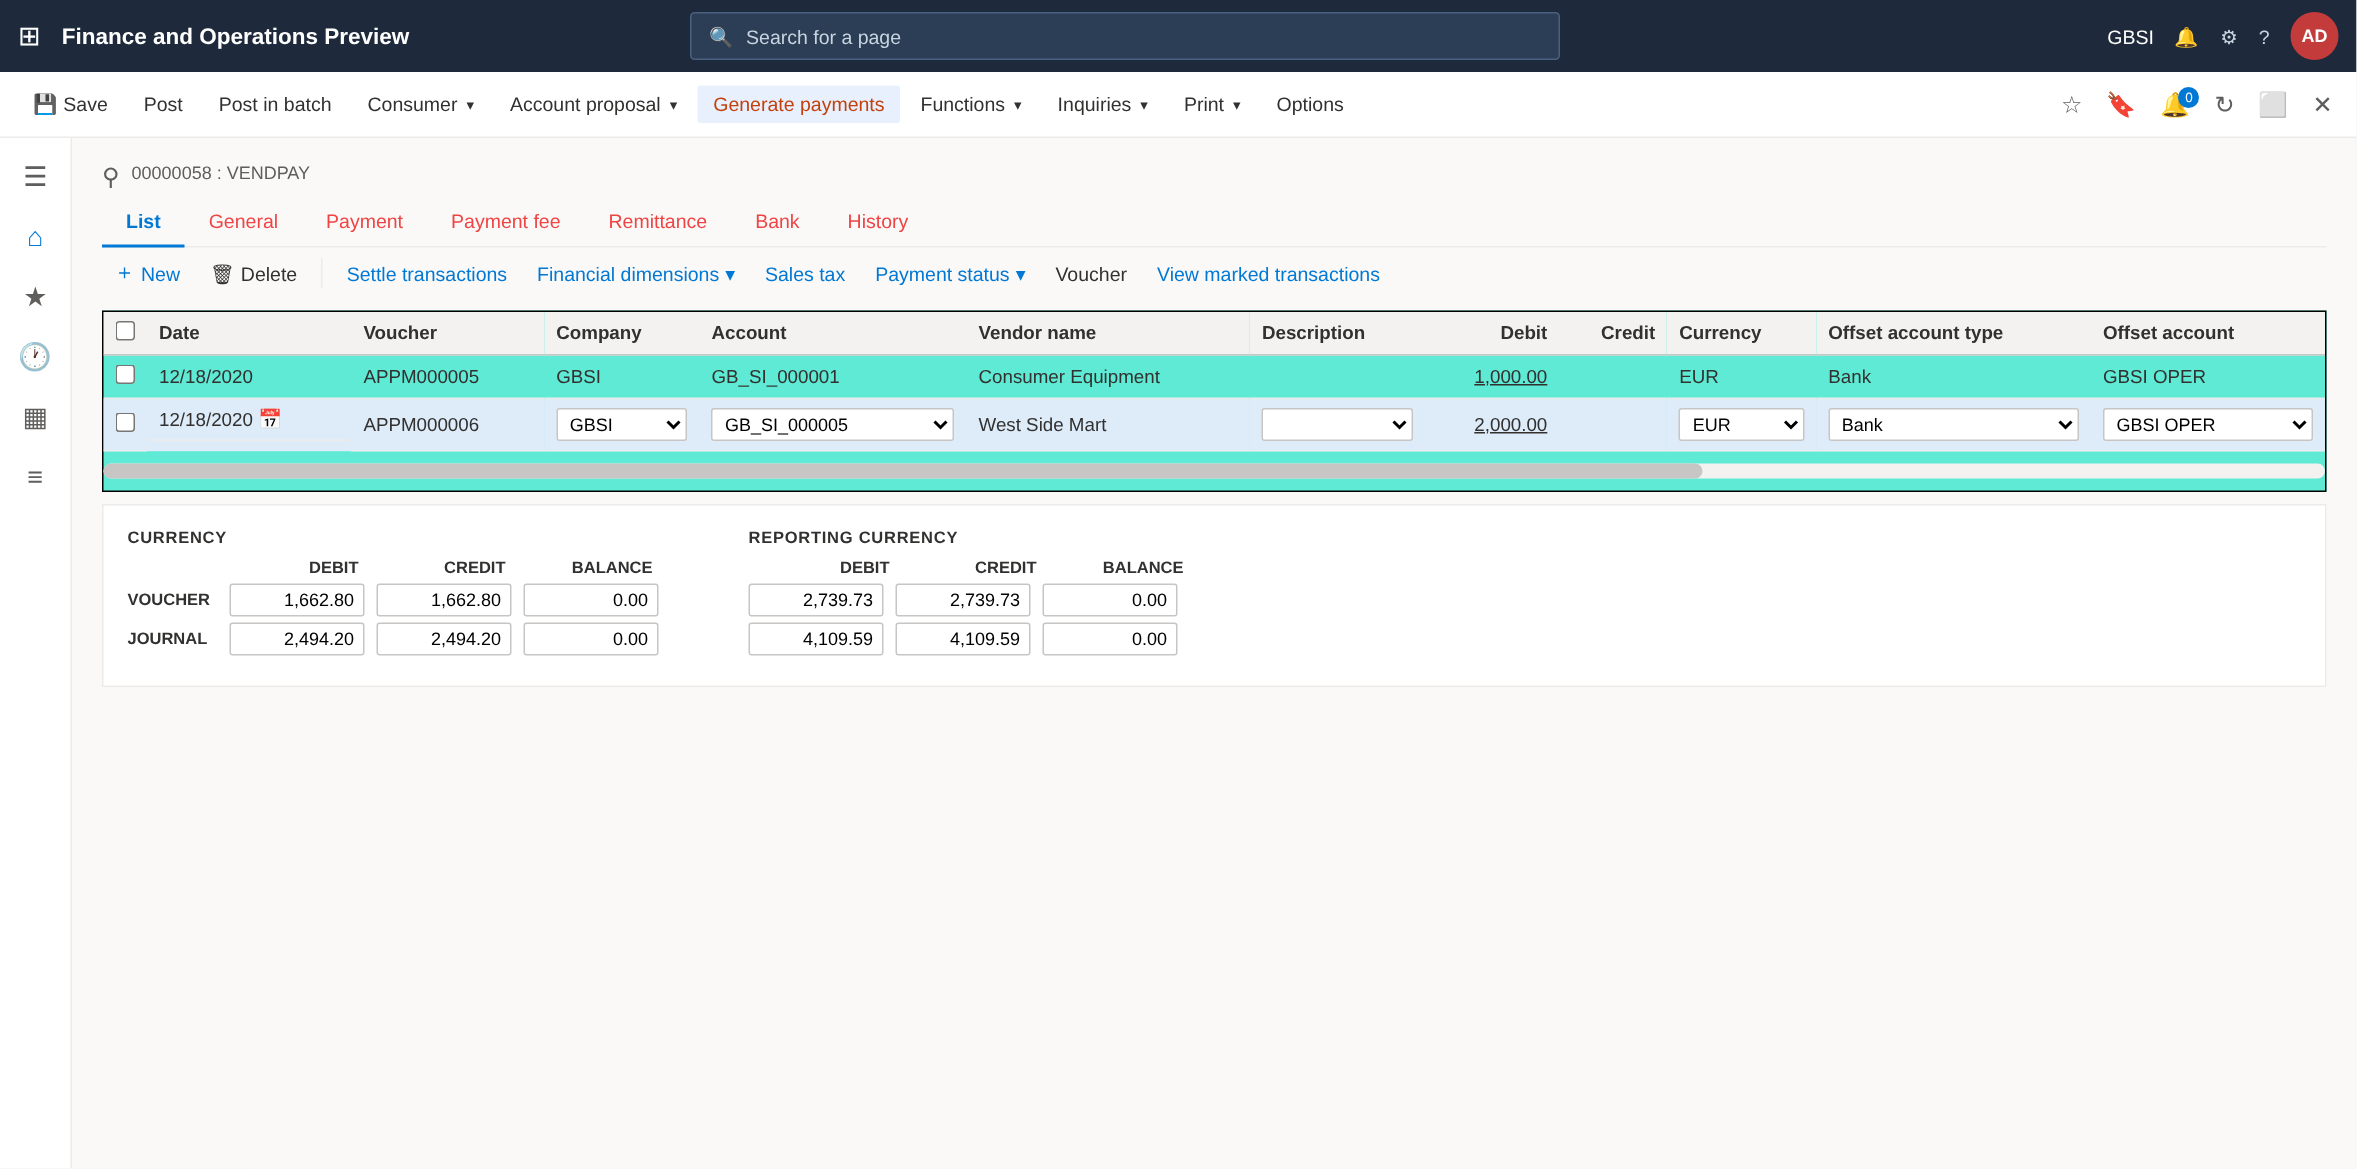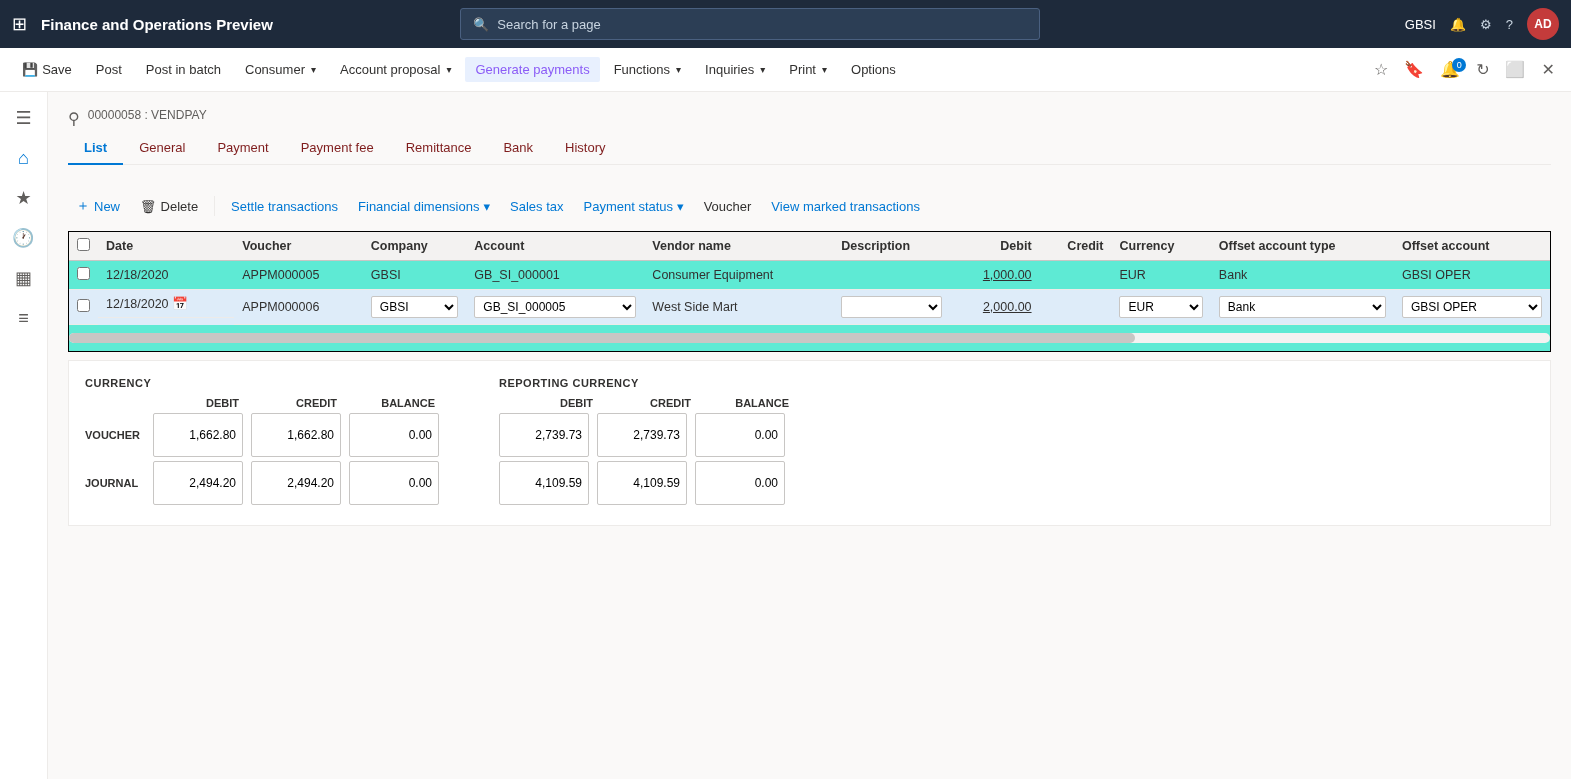--- a/index.html
+++ b/index.html
@@ -59,21 +59,21 @@
       gap: 4px;
     }
     .action-btn {
       display: flex; align-items: center; gap: 4px;
       padding: 5px 10px;
       border: none; background: transparent;
       color: #323130; font-size: 13px; cursor: pointer;
       border-radius: 2px;
       white-space: nowrap;
     }
-    .action-btn.active { background: #e8f0fe; color: #8b5cf6; }
+    .action-btn.active { background: #e8f0fe; color: #c2410c; }
     .action-btn .arrow { font-size: 10px; margin-left: 2px; }
     .action-bar-right { margin-left: auto; display: flex; align-items: center; gap: 8px; }
     .action-icon { color: #605e5c; font-size: 16px; cursor: pointer; padding: 4px; }
     .notification-badge { position: relative; display: inline-block; }
     .badge-dot {
       position: absolute; top: -2px; right: -2px;
       background: #0078d4; color: #fff; border-radius: 50%;
       width: 14px; height: 14px; font-size: 9px;
       display: flex; align-items: center; justify-content: center;
     }
@@ -97,24 +97,24 @@
     .content { flex: 1; overflow: auto; background: #faf9f8; padding: 0; }
     .content-inner { padding: 16px 20px; }
 
     
     .breadcrumb { font-size: 12px; color: #605e5c; margin-bottom: 6px; }
 
     
     .page-title { font-size: 22px; font-weight: 600; color: #201f1e; margin-bottom: 16px; }
 
     
-    .tabs { display: flex; gap: 0; border-bottom: 1px solid #edebe9; margin-bottom: 28px; }
+    .tabs { display: flex; gap: 0; border-bottom: 1px solid #edebe9; margin-bottom: 4px; }
     .tab {
       padding: 8px 16px; border: none; background: transparent;
-      color: #7f1d1d; font-size: 13px; cursor: pointer;
+      color: #ef4444; font-size: 13px; cursor: pointer;
       border-bottom: 2px solid transparent; margin-bottom: -1px;
     }
     .tab.active { color: #0078d4; border-bottom-color: #0078d4; font-weight: 600; }
 
     
     .sub-toolbar { display: flex; align-items: center; gap: 4px; margin-bottom: 12px; }
     .sub-btn {
       display: flex; align-items: center; gap: 4px;
       padding: 4px 8px; border: none; background: transparent;
       color: #0078d4; font-size: 13px; cursor: pointer;
@@ -155,21 +155,21 @@
     
     .summary-section { background: #fff; border: 1px solid #edebe9; padding: 16px; margin-top: 8px; }
     .summary-group { display: flex; gap: 60px; }
     .summary-col { }
     .summary-title { font-size: 11px; font-weight: 700; color: #323130; text-transform: uppercase; letter-spacing: 0.5px; margin-bottom: 8px; }
     .summary-headers { display: flex; gap: 8px; margin-bottom: 4px; }
     .summary-header { font-size: 11px; font-weight: 600; color: #323130; width: 90px; text-align: right; text-transform: uppercase; }
     .summary-row { display: flex; align-items: center; gap: 8px; margin-bottom: 4px; }
     .summary-row-label { font-size: 11px; font-weight: 600; color: #323130; text-transform: uppercase; width: 60px; }
     .summary-input {
-      border: 1px solid #c8c6c4; padding: 14px 6px;
+      border: 1px solid #c8c6c4; padding: 3px 6px;
       font-size: 12px; text-align: right; width: 90px; background: #fff; border-radius: 2px;
     }
 
     .filter-icon { color: #605e5c; font-size: 16px; cursor: pointer; margin-right: 8px; }
     .cal-icon { color: #605e5c; font-size: 13px; }
   </style>
 </head>
 <body>
 
 <div class="top-nav">

